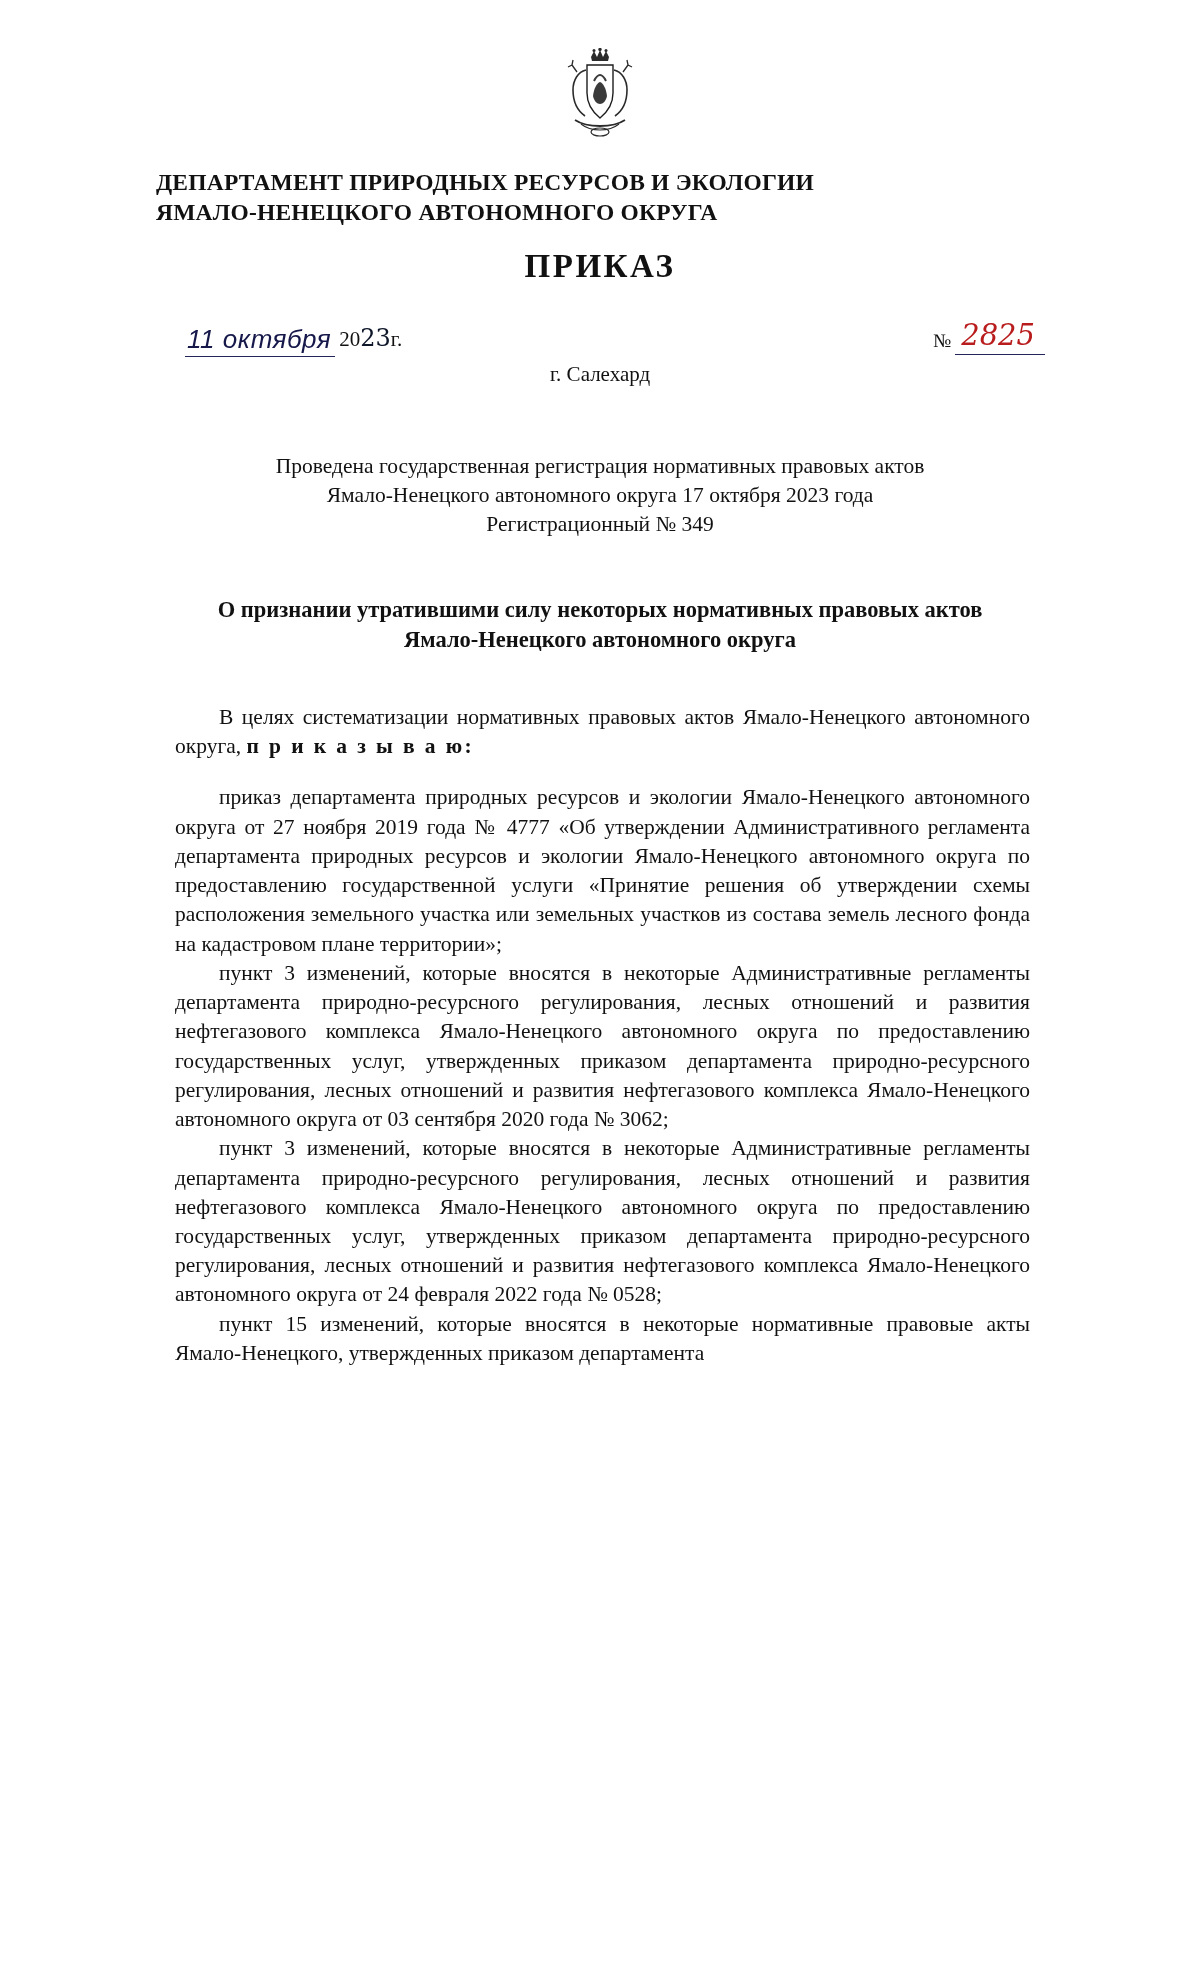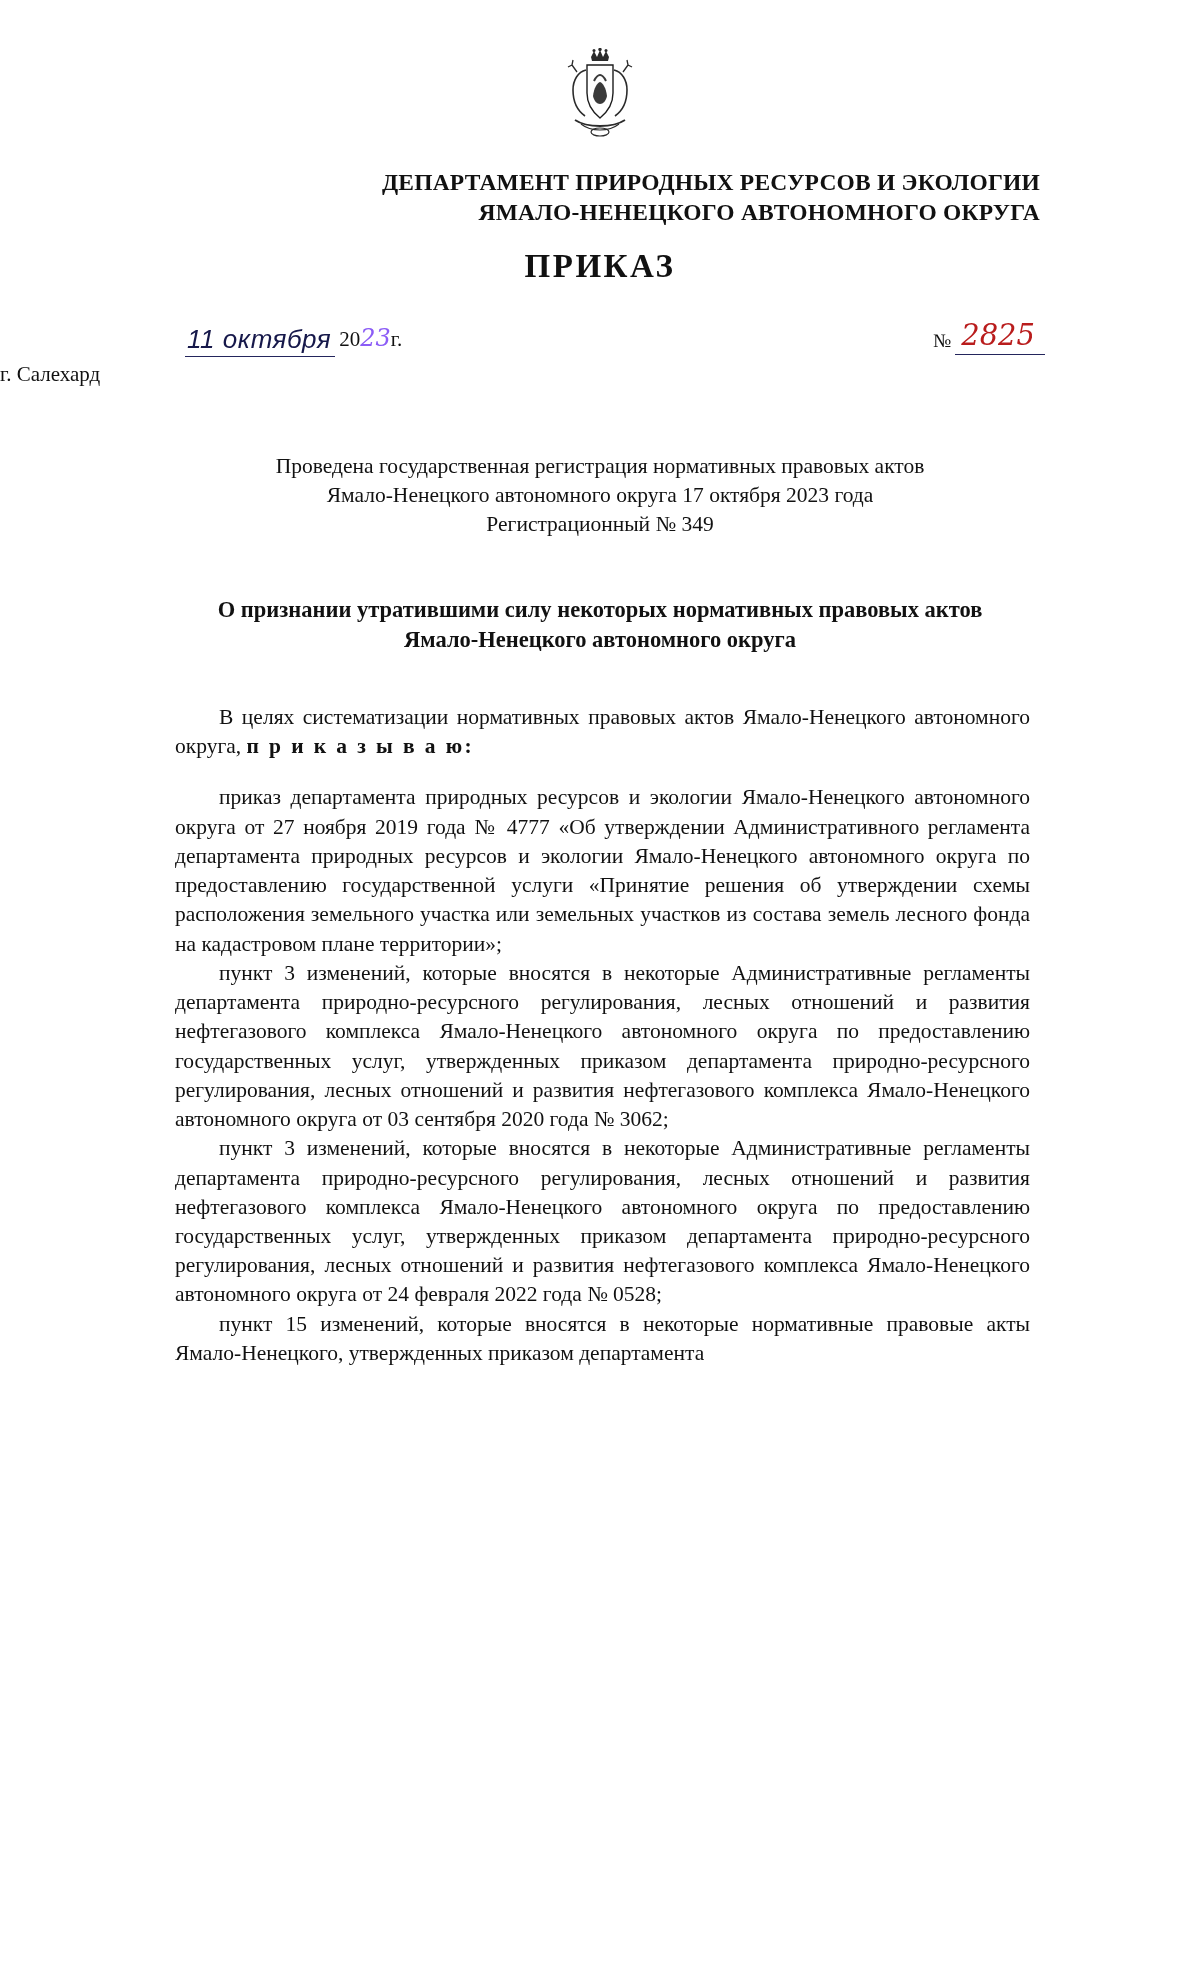--- a/index.html
+++ b/index.html
@@ -35,23 +35,23 @@
   .emblem {
     display: inline-block;
     width: 74px;
     height: 92px;
   }
 
   
   .org-title {
     position: absolute;
     top: 168px;
-    left: 180px;
+    left: 156px;
     width: 860px;
-    text-align: right;
+    text-align: left;
     font-size: 23.5px;
     font-weight: bold;
     line-height: 1.26;
     letter-spacing: 0.2px;
   }
   .org-title .line {
     display: block;
     white-space: nowrap;
   }
 
@@ -84,22 +84,21 @@
     padding: 0 4px 2px 2px;
     position: relative;
     top: 2px;
   }
   .date-year {
     font-size: 21px;
     margin-left: 4px;
   }
   .date-year .ink {
     font-family: "DejaVu Serif", serif;
-    font-style: italic;
-    color: #8b5cf6;
+    color: #0f172a;
     font-size: 24px;
   }
 
   .number-line {
     position: absolute;
     top: 318px;
     right: 155px;
     font-size: 21px;
     white-space: nowrap;
   }
@@ -112,21 +111,21 @@
     border-bottom: 1.8px solid #23255c;
     padding: 0 10px 2px 6px;
     margin-left: 4px;
   }
 
   .city {
     position: absolute;
     top: 362px;
     left: 0;
     width: 1200px;
-    text-align: left;
+    text-align: center;
     font-size: 21px;
   }
 
   
   .registration {
     position: absolute;
     top: 452px;
     left: 180px;
     width: 840px;
     text-align: center;

